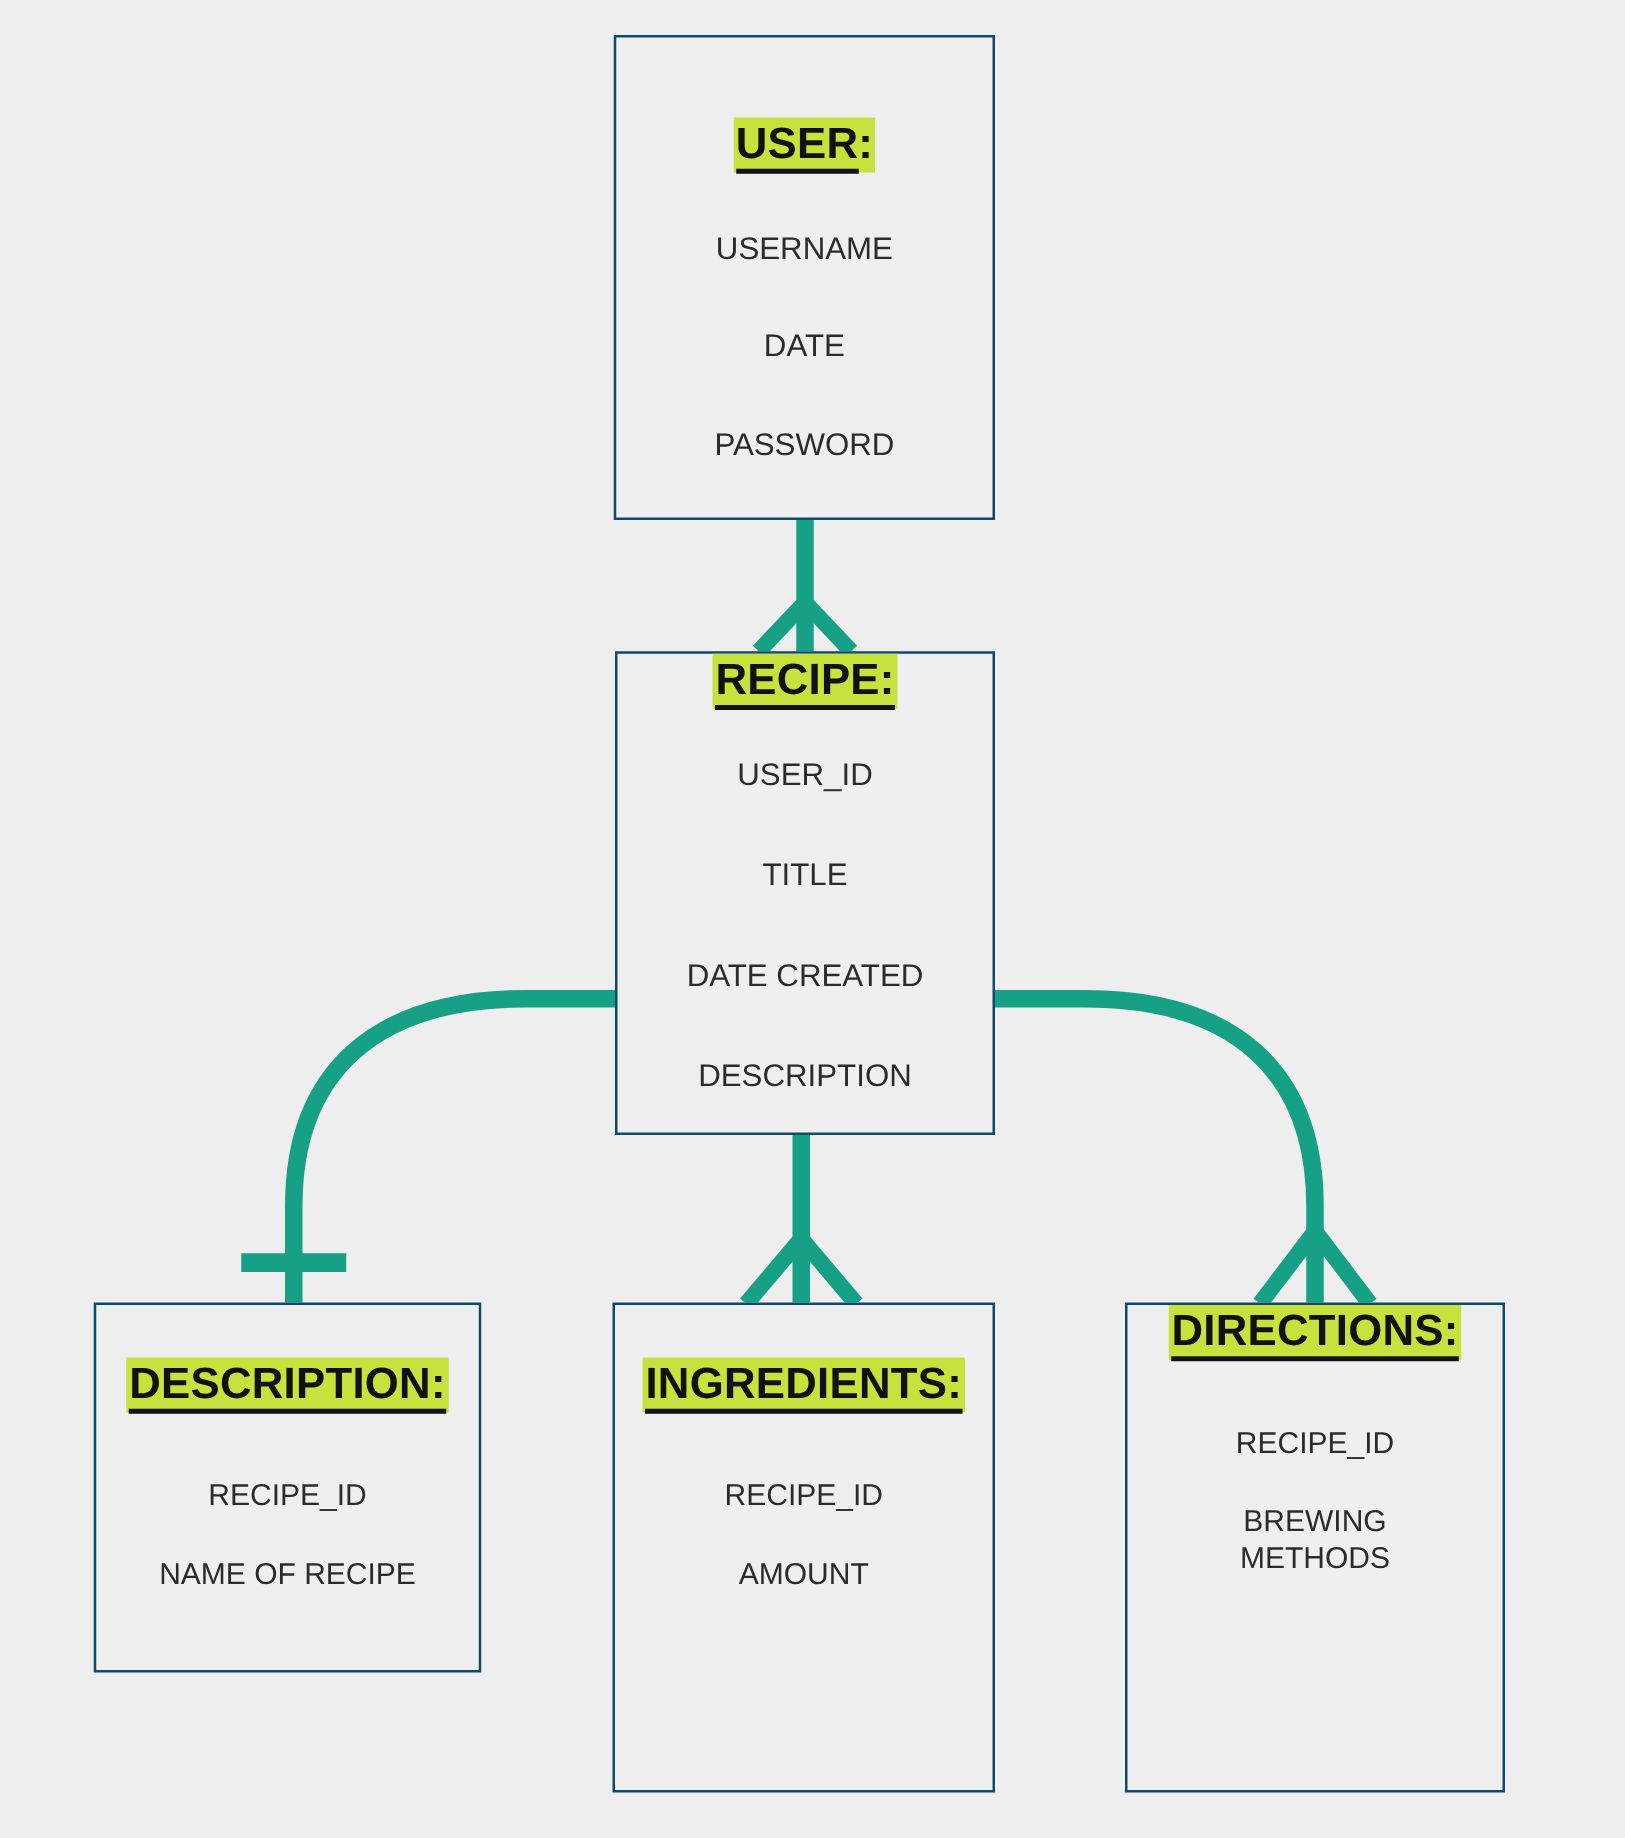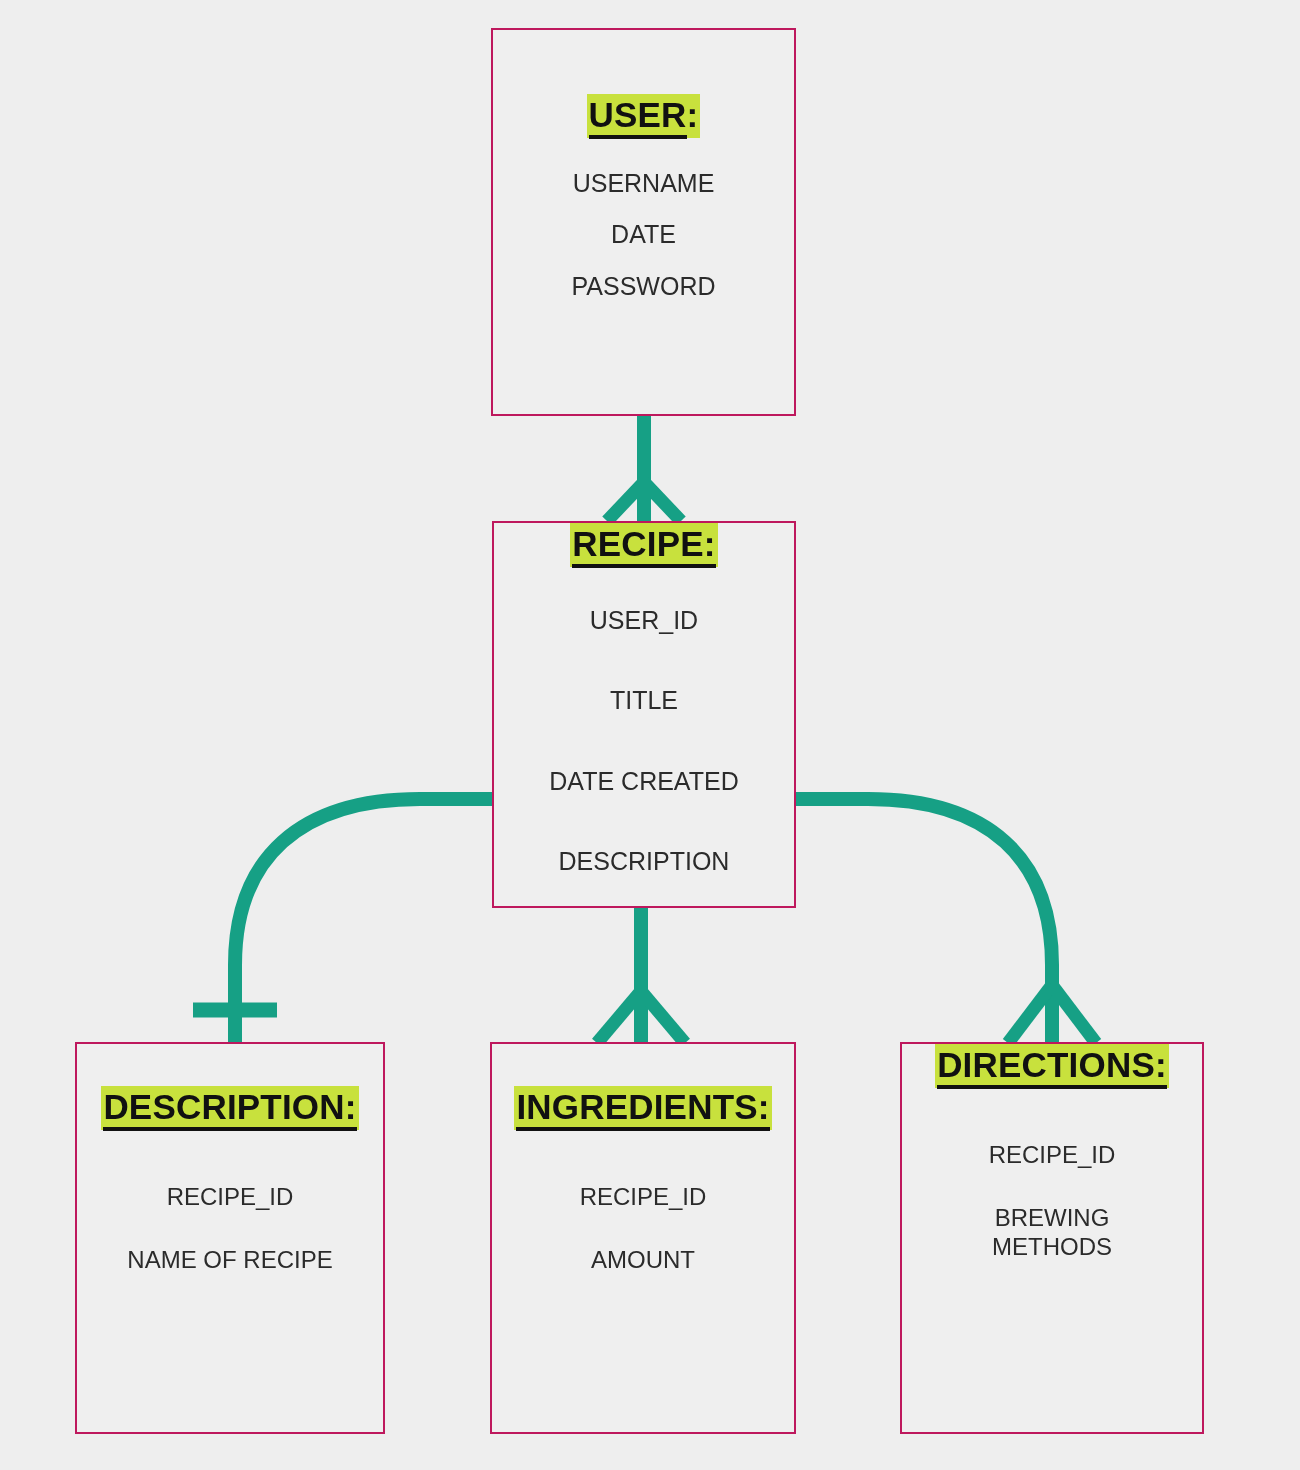--- a/index.html
+++ b/index.html
@@ -24,21 +24,21 @@
     position: absolute;
     left: 0; top: 0;
     width: 1300px;
     height: 1470px;
     pointer-events: none;
   }
   .entity {
     position: absolute;
     box-sizing: border-box;
     background: #efefef;
-    border: 2px solid #be185d;
+    border: 2px solid #0c4a6e;
     display: flex;
     flex-direction: column;
     align-items: center;
   }
   .entity-title {
     display: inline-block;
     font-weight: bold;
     color: #111111;
     background: #c8e13d;
     letter-spacing: 0.2px;
@@ -63,36 +63,36 @@
     white-space: pre-line;
   }
 
   
   #entity-user {
     left: 491px; top: 28px;
     width: 305px; height: 388px;
     padding-top: 64px;
   }
   #entity-user .entity-title { font-size: 35px; }
-  #entity-user .attrs { margin-top: 30px; gap: 21px; }
+  #entity-user .attrs { margin-top: 46px; gap: 48px; }
   #entity-user .attr { font-size: 25px; }
 
   
   #entity-recipe {
     left: 492px; top: 521px;
     width: 304px; height: 387px;
   }
   #entity-recipe .entity-title { font-size: 35px; }
   #entity-recipe .attrs { margin-top: 38px; gap: 50px; }
   #entity-recipe .attr { font-size: 25px; }
 
   
   #entity-description {
     left: 75px; top: 1042px;
-    width: 310px; height: 392px;
+    width: 310px; height: 296px;
     padding-top: 42px;
   }
   #entity-description .entity-title { font-size: 35px; }
   #entity-description .attrs { margin-top: 52px; gap: 34px; }
   #entity-description .attr { font-size: 24px; }
 
   
   #entity-ingredients {
     left: 490px; top: 1042px;
     width: 306px; height: 392px;

